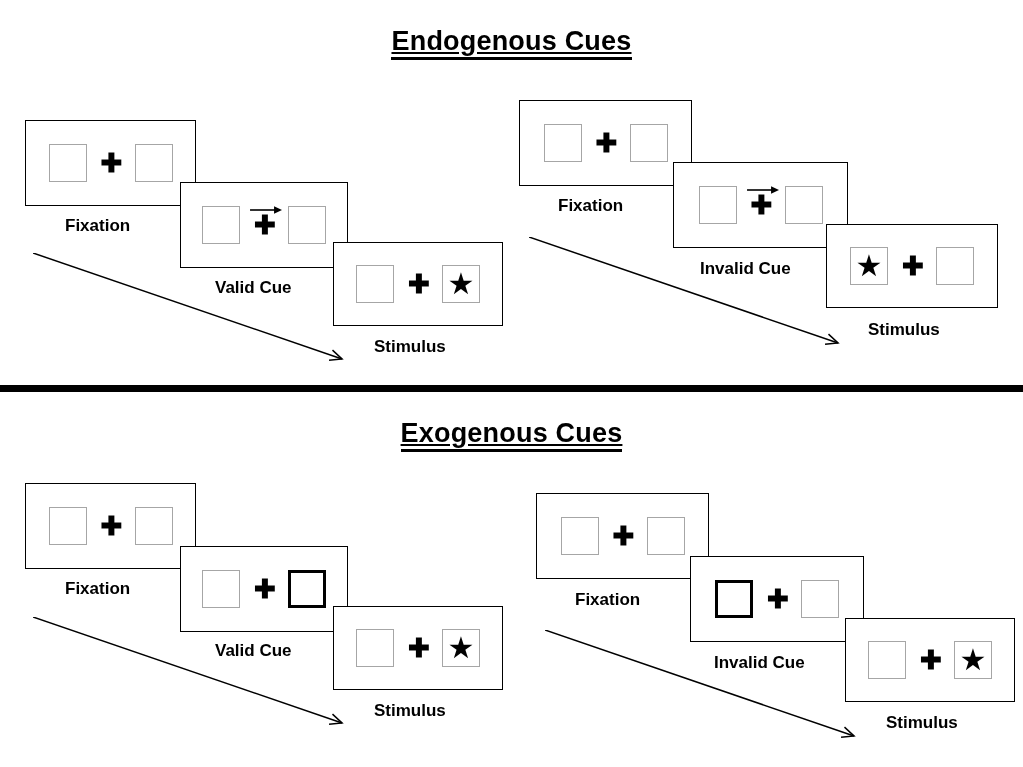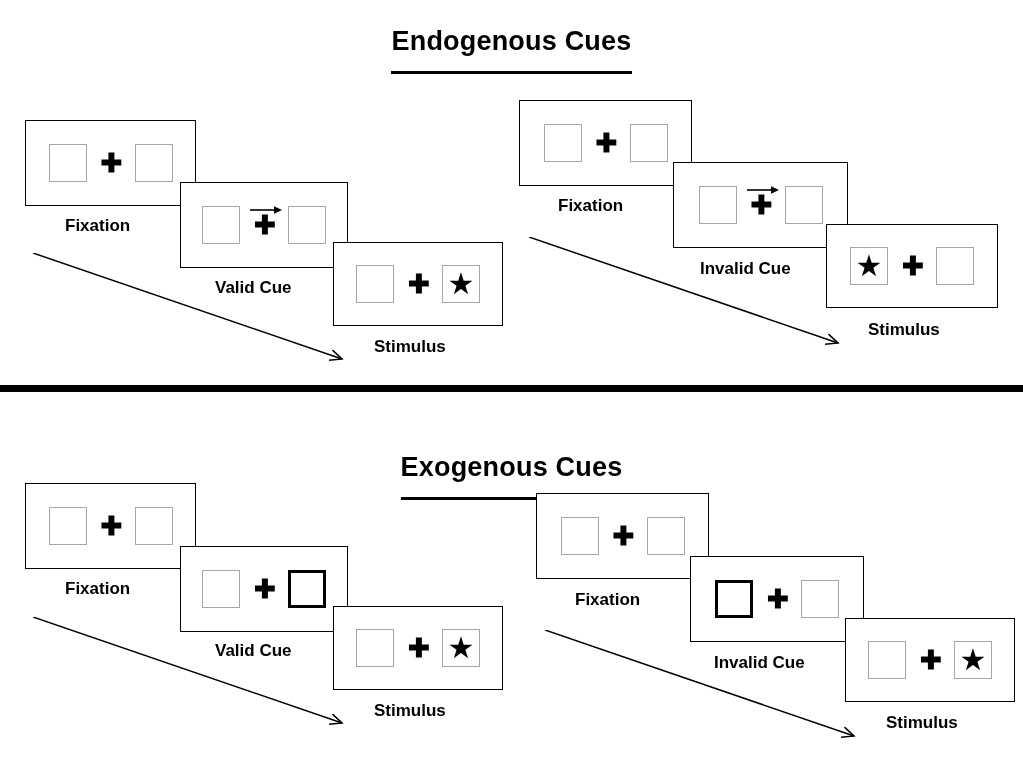--- a/index.html
+++ b/index.html
@@ -22,21 +22,22 @@
     position: absolute;
     left: 0;
     width: 1023px;
     text-align: center;
     font-size: 27px;
     font-weight: bold;
     letter-spacing: 0.2px;
   }
   .section-title span {
     border-bottom: 3px solid #000;
-    padding-bottom: 15px;
+    padding-bottom: 1px;
+    text-decoration: underline;
   }
 
   
   .divider {
     position: absolute;
     left: 0;
     width: 1023px;
     height: 7px;
     background: #000000;
   }
@@ -201,21 +202,21 @@
           <span class="star">★</span>
         </div>
         <div class="cross">
           <span class="glyph">✚</span>
         </div>
         <div class="cbox"></div>
       </div>
     </div>
     <div class="caption" style="left: 868px; top: 320px;">Stimulus</div>
     <div class="divider" style="top: 385px;"></div>
-    <div class="section-title" style="top: 418px; margin-top: 34px;"><span>Exogenous Cues</span></div>
+    <div class="section-title" style="top: 418px;"><span>Exogenous Cues</span></div>
     <div class="flow-arrow" style="left: 33px; top: 617px; width: 333px; height: 130px;"><svg width="333" height="130" viewBox="0 0 333 130">
         <line x1="0" y1="0" x2="309" y2="106" stroke="#000" stroke-width="1.5"></line>
         <path d="M296.05207508671145,107.16242868161528 L309,106 L299.49214692837376,97.13429472809032" fill="none" stroke="#000" stroke-width="1.5"></path>
       </svg></div>
     <div class="panel" style="left: 25px; top: 483px; width: 171px; height: 86px;">
       <div class="panel-inner">
         <div class="cbox"></div>
         <div class="cross">
           <span class="glyph">✚</span>
         </div>

